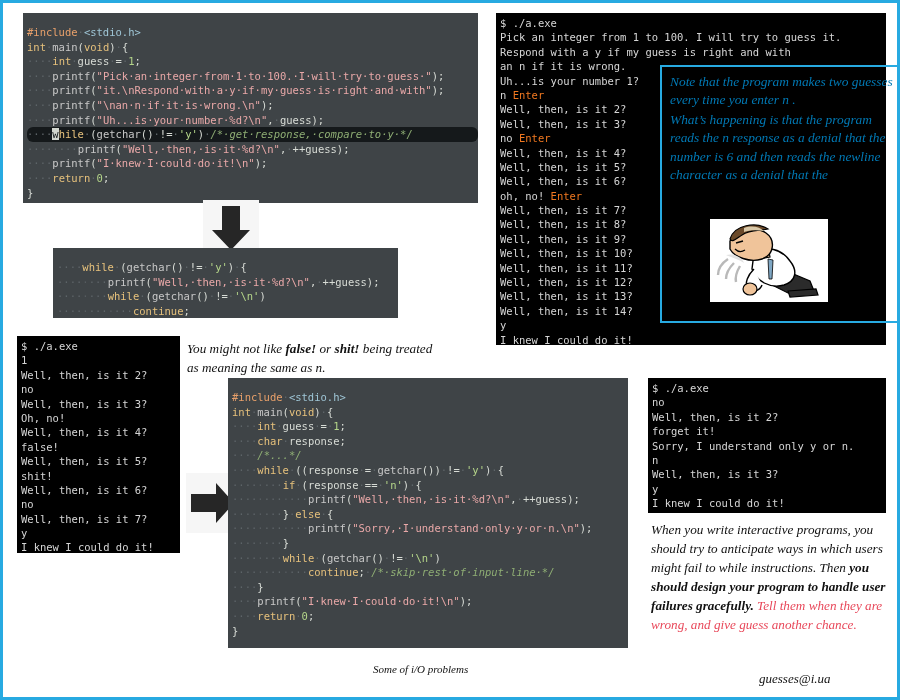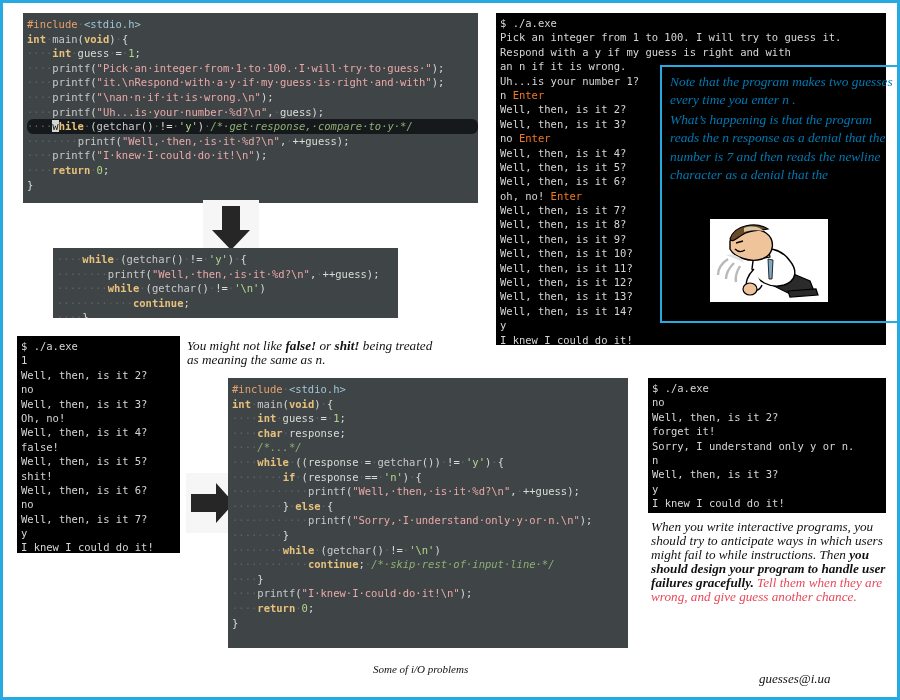--- a/index.html
+++ b/index.html
@@ -21,26 +21,26 @@
   
   .code {
     position:absolute;
     background:#3f4447;
     color:#d3d7cf;
     font-family:"DejaVu Sans Mono","Liberation Mono",monospace;
     font-size:10.5px;
     line-height:14.6px;
     white-space:pre;
     overflow:hidden;
-    padding:4px 0 4px 4px;
+    padding:12px 0 4px 4px;
     letter-spacing:0px;
   }
   .code .ln { display:block; height:14.6px; }
   .code .hl { background:#15191b;border-radius:6px; }
-  .kw   { color:#e6c17c; font-weight:bold; }   
+  .kw   { color:#e6c17c; font-weight:normal; }   
   .pre  { color:#e8a06a; }                     
   .hdr  { color:#9fc6d6; }                     
   .fn   { color:#c8c8c8; }                     
   .str  { color:#e9a8a8; }                     
   .chr  { color:#b5d68a; }                     
   .num  { color:#b5d68a; }                     
   .cmt  { color:#8fae74; font-style:italic; }  
   .id   { color:#d8dcd6; }
   .dot  { color:#5d6468; }                     
   .bar  { color:#555b5f; }                     
@@ -74,21 +74,21 @@
     background:transparent;
   }
   .cartoon-wrap {
     position:absolute; background:#ffffff; overflow:hidden;
   }
   .caption {
     position:absolute;
     font-family:"Liberation Serif", serif;
     font-style:italic;
     font-size:13.2px;
-    line-height:14px;
+    line-height:19px;
     color:#111111;
   }
   .caption b { font-weight:bold; }
   .caption .red { color:#e8485a; }
   .title {
     position:absolute;
     font-family:"Liberation Serif", serif;
     font-style:italic;
     font-size:11px;
     color:#111111;
@@ -114,21 +114,21 @@
       <polygon points="19,6 37,6 37,30 47,30 28,50 9,30 19,30" fill="#262626"></polygon>
     </svg>
   </div>
 
   <div class="code" id="codeMid" style="left:50px; top:245px; width:345px; height:70px;"><span class="ln"><span class="dot">·</span><span class="dot">·</span><span class="dot">·</span><span class="dot">·</span><span class="kw">while</span><span class="dot">·</span><span class="id">(</span><span class="fn">getchar</span><span class="id">(</span><span class="id">)</span><span class="dot">·</span><span class="id">!</span><span class="id">=</span><span class="dot">·</span><span class="chr">'y'</span><span class="id">)</span><span class="dot">·</span><span class="id">{</span></span><span class="ln"><span class="dot">·</span><span class="dot">·</span><span class="dot">·</span><span class="dot">·</span><span class="bar">·</span><span class="dot">·</span><span class="dot">·</span><span class="dot">·</span><span class="fn">printf</span><span class="id">(</span><span class="str">"Well,·then,·is·it·%d?\n"</span><span class="id">,</span><span class="dot">·</span><span class="id">+</span><span class="id">+</span><span class="id">guess</span><span class="id">)</span><span class="id">;</span></span><span class="ln"><span class="dot">·</span><span class="dot">·</span><span class="dot">·</span><span class="dot">·</span><span class="bar">·</span><span class="dot">·</span><span class="dot">·</span><span class="dot">·</span><span class="kw">while</span><span class="dot">·</span><span class="id">(</span><span class="fn">getchar</span><span class="id">(</span><span class="id">)</span><span class="dot">·</span><span class="id">!</span><span class="id">=</span><span class="dot">·</span><span class="chr">'\n'</span><span class="id">)</span></span><span class="ln"><span class="dot">·</span><span class="dot">·</span><span class="dot">·</span><span class="dot">·</span><span class="bar">·</span><span class="dot">·</span><span class="dot">·</span><span class="dot">·</span><span class="bar">·</span><span class="dot">·</span><span class="dot">·</span><span class="dot">·</span><span class="kw">continue</span><span class="id">;</span></span><span class="ln"><span class="dot">·</span><span class="dot">·</span><span class="dot">·</span><span class="dot">·</span><span class="id">}</span></span></div>
 
   <div class="term" id="termTR" style="left:493px; top:10px; width:390px; height:332px;"><span class="ln">$ ./a.exe</span><span class="ln">Pick an integer from 1 to 100. I will try to guess it.</span><span class="ln">Respond with a y if my guess is right and with</span><span class="ln">an n if it is wrong.</span><span class="ln">Uh...is your number 1?</span><span class="ln">n <span class="ent">Enter</span></span><span class="ln">Well, then, is it 2?</span><span class="ln">Well, then, is it 3?</span><span class="ln">no <span class="ent">Enter</span></span><span class="ln">Well, then, is it 4?</span><span class="ln">Well, then, is it 5?</span><span class="ln">Well, then, is it 6?</span><span class="ln">oh, no! <span class="ent">Enter</span></span><span class="ln">Well, then, is it 7?</span><span class="ln">Well, then, is it 8?</span><span class="ln">Well, then, is it 9?</span><span class="ln">Well, then, is it 10?</span><span class="ln">Well, then, is it 11?</span><span class="ln">Well, then, is it 12?</span><span class="ln">Well, then, is it 13?</span><span class="ln">Well, then, is it 14?</span><span class="ln">y</span><span class="ln">I knew I could do it!</span></div>
 
   <div class="note-blue" style="left:657px; top:62px; width:248px; height:258px;">
     <div>Note that the program makes two guesses every time you enter n .</div>
-    <div style="margin-top:1px;">What’s happening is that the program reads the n response as a denial that the number is 7 and then reads the newline character as a denial that the</div>
+    <div style="margin-top:1px;">What’s happening is that the program reads the n response as a denial that the number is 6 and then reads the newline character as a denial that the</div>
     <div class="cartoon-wrap" style="left:48px; top:152px; width:118px; height:83px; position:absolute;">
       <svg width="118" height="83" viewBox="0 0 118 83" aria-hidden="true">
         <rect x="0" y="0" width="118" height="83" fill="#ffffff"></rect>
 
         <path d="M62 46 L100 62 L104 72 L78 74 L58 64 Z" fill="#2b2b2b" stroke="#000" stroke-width="1.2"></path>
         <path d="M78 72 L106 70 L108 76 L80 78 Z" fill="#2b2b2b" stroke="#000" stroke-width="1.2"></path>
 
         <path d="M44 34 C56 26 72 30 80 42 C88 52 86 62 74 66 C60 70 46 62 42 50 Z" fill="#ffffff" stroke="#000" stroke-width="1.4"></path>
 
         <path d="M58 40 L63 41 L62 60 L59 60 Z" fill="#7fa7c4" stroke="#000" stroke-width="0.8"></path>

